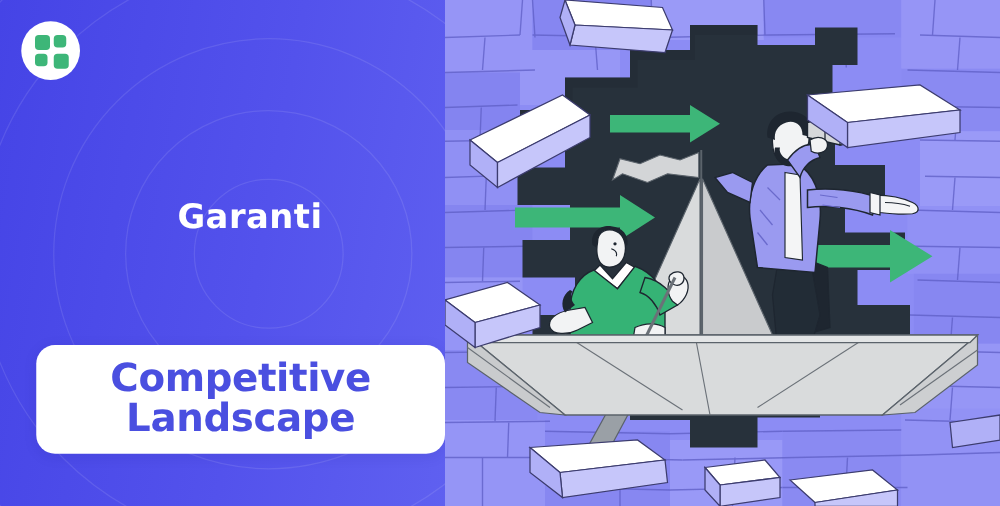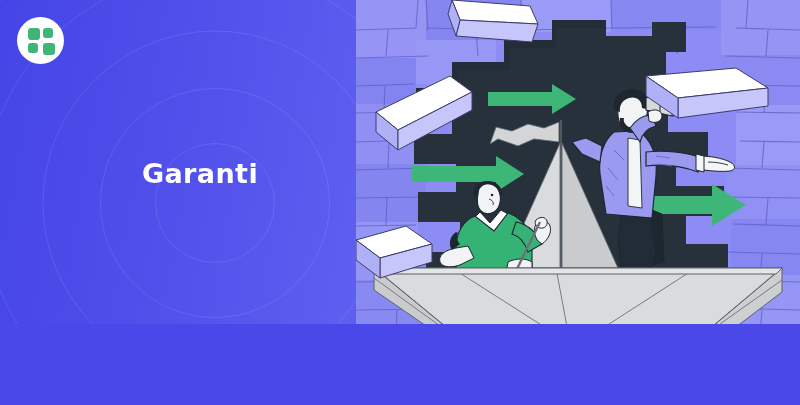--- a/index.html
+++ b/index.html
@@ -1,21 +1,21 @@
 <!DOCTYPE html>
 <html><head>
 <meta charset="utf-8">
 <style>
   * { margin:0; padding:0; box-sizing:border-box; }
   html,body { width:800px; height:405px; overflow:hidden; background:#4A48E8; }
   body { font-family:"DejaVu Sans", sans-serif; }
 
   #banner {
     position:relative;
-    width:800px; height:324px;
+    width:800px; height:405px;
     overflow:hidden;
     background:linear-gradient(100deg, #4544E6 0%, #5352EC 28%, #6466F2 58%, #7B7CF7 100%);
   }
 
   
   .rings { position:absolute; left:0; top:0; width:430px; height:405px; overflow:hidden; pointer-events:none; }
   .ring {
     position:absolute;
     border:1.3px solid rgba(255,255,255,0.10);
     border-radius:50%;
@@ -106,20 +106,24 @@
     <div class="logo-grid">
       <div class="lg a"></div>
       <div class="lg b"></div>
       <div class="lg c"></div>
       <div class="lg d"></div>
     </div>
   </div>
 
   <div id="brand">Garanti</div>
 
+  <div id="headline-card">
+    <div id="headline-text">Competitive
+Landscape</div>
+  </div>
 
   <div id="illustration">
     <svg viewBox="0 0 444 405" xmlns="http://www.w3.org/2000/svg">
       <defs>
         <clipPath id="clipAll">
             <rect x="0" y="0" width="444" height="405"></rect>
           </clipPath>
       </defs>
       <g clip-path="url(#clipAll)">
 

